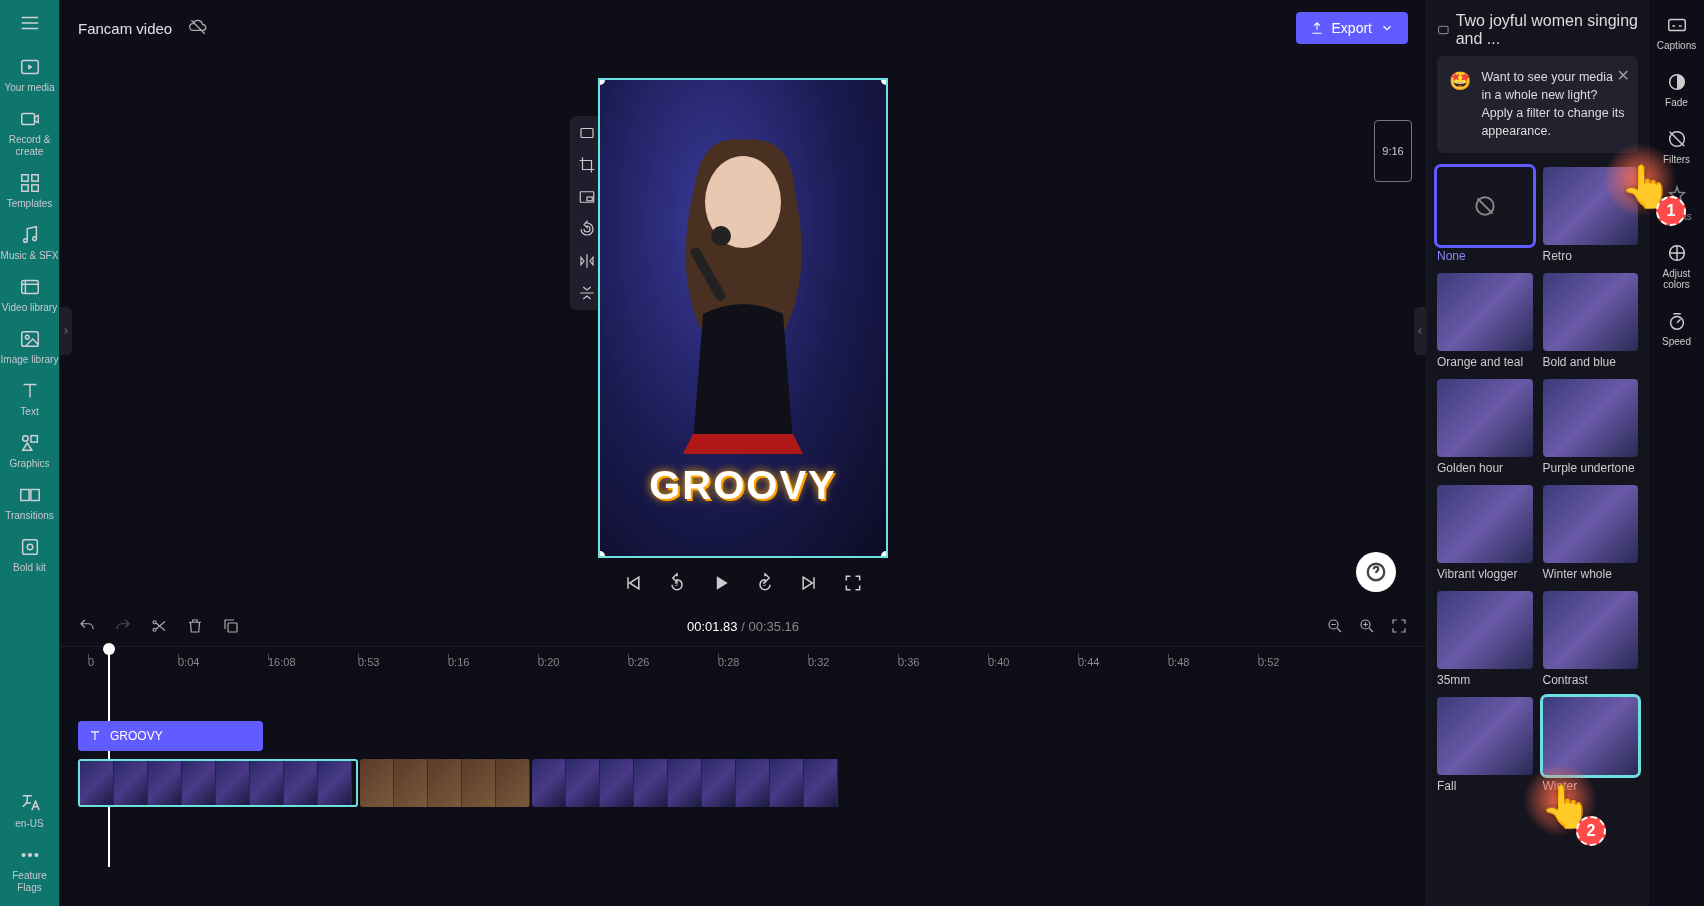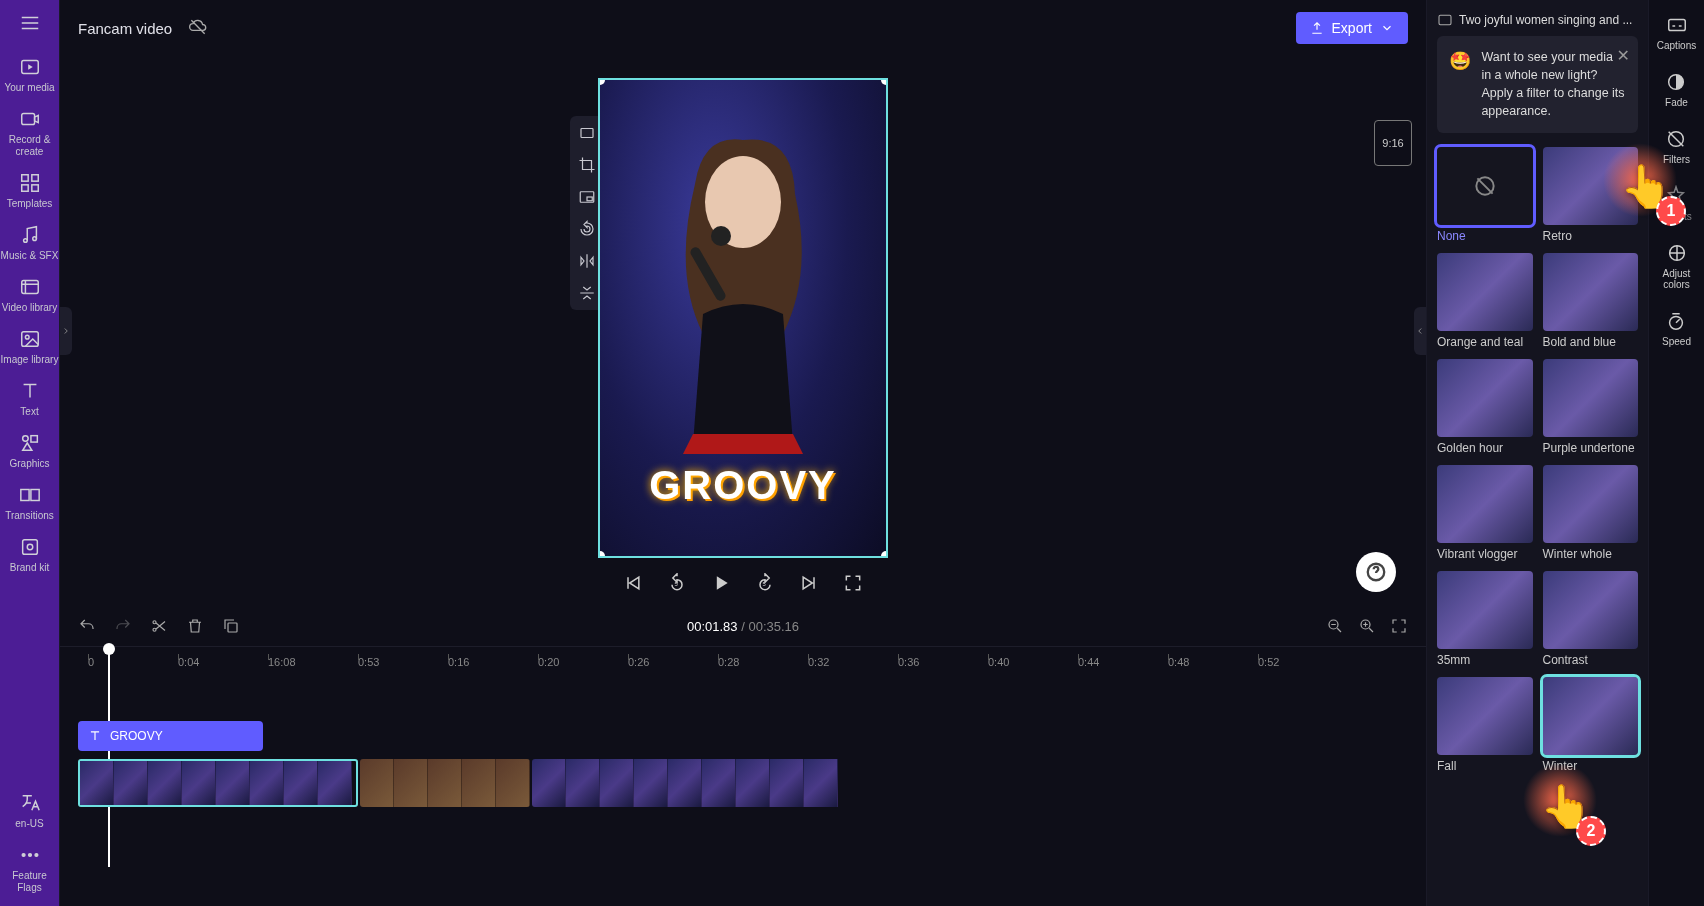--- a/index.html
+++ b/index.html
@@ -11,21 +11,21 @@
     width: 1704px;
     height: 906px;
     overflow: hidden;
     position: relative;
   }
   .app { display: flex; width: 100%; height: 100%; }
 
   
   .left-rail {
     width: 60px;
-    background: #4c1d95;
+    background: #0f766e;
     display: flex;
     flex-direction: column;
     align-items: center;
     padding-top: 12px;
     gap: 14px;
     border-right: 1px solid #1a1a28;
   }
   .rail-item {
     display:flex; flex-direction:column; align-items:center;
     color:#c8c8d0; font-size:10px; text-align:center; line-height:1.2;
@@ -73,21 +73,21 @@
     position:absolute; bottom:48px; left:0; right:0; text-align:center;
     font-size:40px; font-weight:900; letter-spacing:2px;
     color:#fff; text-shadow:0 0 8px #ffb400, 2px 2px 0 #ff9900;
     font-family: Impact, sans-serif;
   }
   .singer {
     position:absolute; top:54px; left:50%; transform:translateX(-50%);
     width:200px; height:320px;
   }
   .aspect-badge {
-    position:absolute; right:14px; top:64px; width:38px; height:46px;
+    position:absolute; right:14px; top:64px; width:38px; height:62px;
     border:1px solid #777; border-radius:4px; display:flex; align-items:center; justify-content:center;
     font-size:11px; color:#ccc;
   }
   .help-fab {
     position:absolute; right:30px; bottom:14px; width:40px; height:40px; border-radius:50%;
     background:#fff; display:flex; align-items:center; justify-content:center; cursor:pointer;
   }
   .help-fab svg{width:22px;height:22px;stroke:#444;fill:none;stroke-width:2.5;}
 
   .transport {
@@ -137,21 +137,21 @@
     width:34px; height:100%;
     background:linear-gradient(135deg,#2a2a66 0%,#4a3a88 50%,#1a1a40 100%);
     border-right:1px solid rgba(0,0,0,.3);
   }
 
   
   .right-panel {
     width:222px; background:#14141f; display:flex; flex-direction:column;
     border-left:1px solid #1a1a28; padding:12px 10px; overflow-y:auto;
   }
-  .clip-name-row{display:flex;align-items:center;gap:6px;font-size:12px;color:#ddd;margin-bottom:8px;}
+  .clip-name-row{display:flex;align-items:center;gap:6px;font-size:16px;color:#ddd;margin-bottom:8px;}
   .clip-name-row svg{width:16px;height:16px;stroke:#aaa;fill:none;}
   .tip-card {
     background:#22222f; border-radius:6px; padding:12px; position:relative;
     display:flex; gap:10px; font-size:12.5px; line-height:1.45; color:#ddd;
     margin-bottom:14px;
   }
   .tip-card .emoji{font-size:18px;}
   .tip-close{position:absolute;top:8px;right:8px;cursor:pointer;color:#999;font-size:16px;}
   .filter-grid{display:grid;grid-template-columns:1fr 1fr;gap:10px;}
   .filter-item{display:flex;flex-direction:column;gap:4px;cursor:pointer;}
@@ -162,21 +162,21 @@
   }
   .filter-thumb.none{background:#15151f;display:flex;align-items:center;justify-content:center;}
   .filter-thumb.none svg{width:26px;height:26px;stroke:#888;fill:none;stroke-width:1.8;}
   .filter-item.selected .filter-thumb{outline:3px solid #605cff;}
   .filter-item.selected2 .filter-thumb{outline:3px solid #6ee0e0;}
   .filter-label{font-size:12px;color:#ccc;}
   .filter-item.selected .filter-label{color:#8b88ff;}
 
   
   .prop-rail{
-    width:56px;background:#0e0e18;display:flex;flex-direction:column;align-items:center;
+    width:56px;background:#0e0e18;display:flex;flex-direction:column;
     padding-top:14px;gap:20px;border-left:1px solid #1a1a28;
   }
   .prop-item{display:flex;flex-direction:column;align-items:center;gap:4px;color:#ccc;font-size:10px;cursor:pointer;text-align:center;}
   .prop-item svg{width:22px;height:22px;stroke:#ccc;fill:none;stroke-width:1.6;}
 
   
   .pointer {
     position:absolute; width:80px; height:80px; pointer-events:none;
   }
   .pointer .glow{
@@ -275,21 +275,21 @@
           <rect x="2" y="6" width="9" height="12"></rect>
           <rect x="13" y="6" width="9" height="12"></rect>
         </svg>
       <span>Transitions</span>
     </div>
     <div class="rail-item">
       <svg viewBox="0 0 24 24">
           <rect x="4" y="4" width="16" height="16" rx="2"></rect>
           <circle cx="12" cy="12" r="3"></circle>
         </svg>
-      <span>Brand kit</span>
+      <span>Bold kit</span>
     </div>
     <div style="flex:1"></div>
     <div class="rail-item">
       <svg viewBox="0 0 24 24">
           <path d="M4 4h10M9 4v4c0 4-2 6-5 8M7 12h6M14 20l4-10 4 10M15.5 16h5"></path>
         </svg>
       <span>en-US</span>
     </div>
     <div class="rail-item" style="margin-bottom:12px;">
       <svg viewBox="0 0 24 24">

